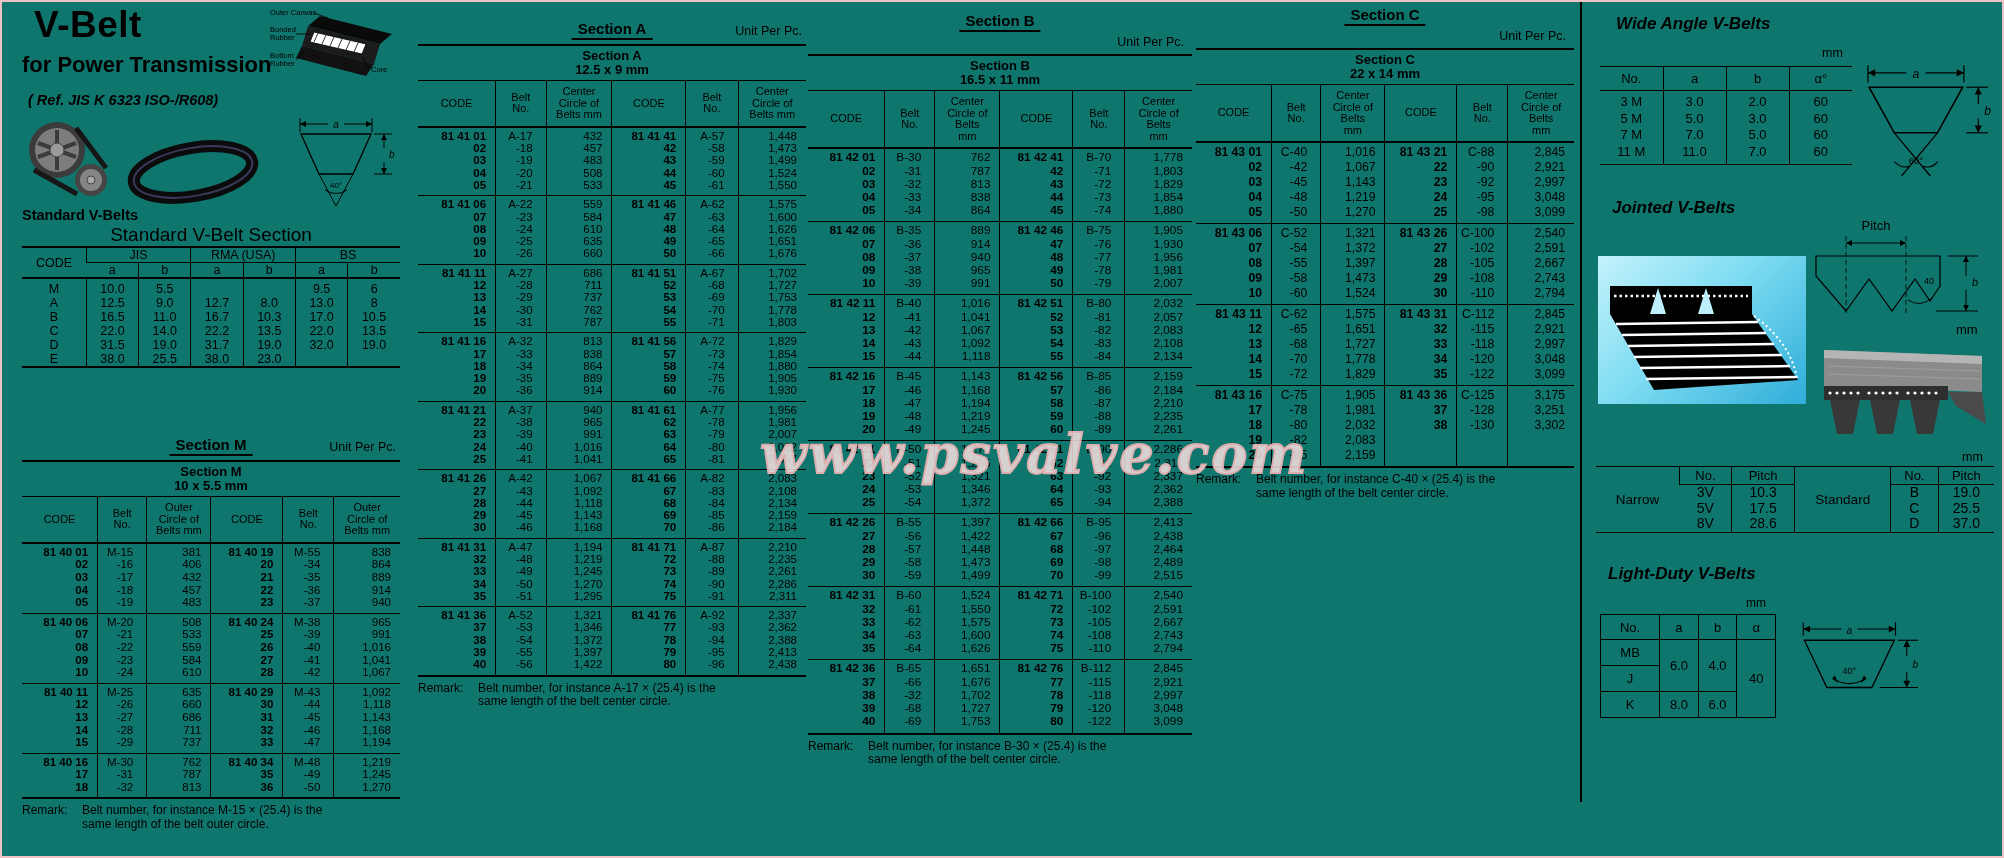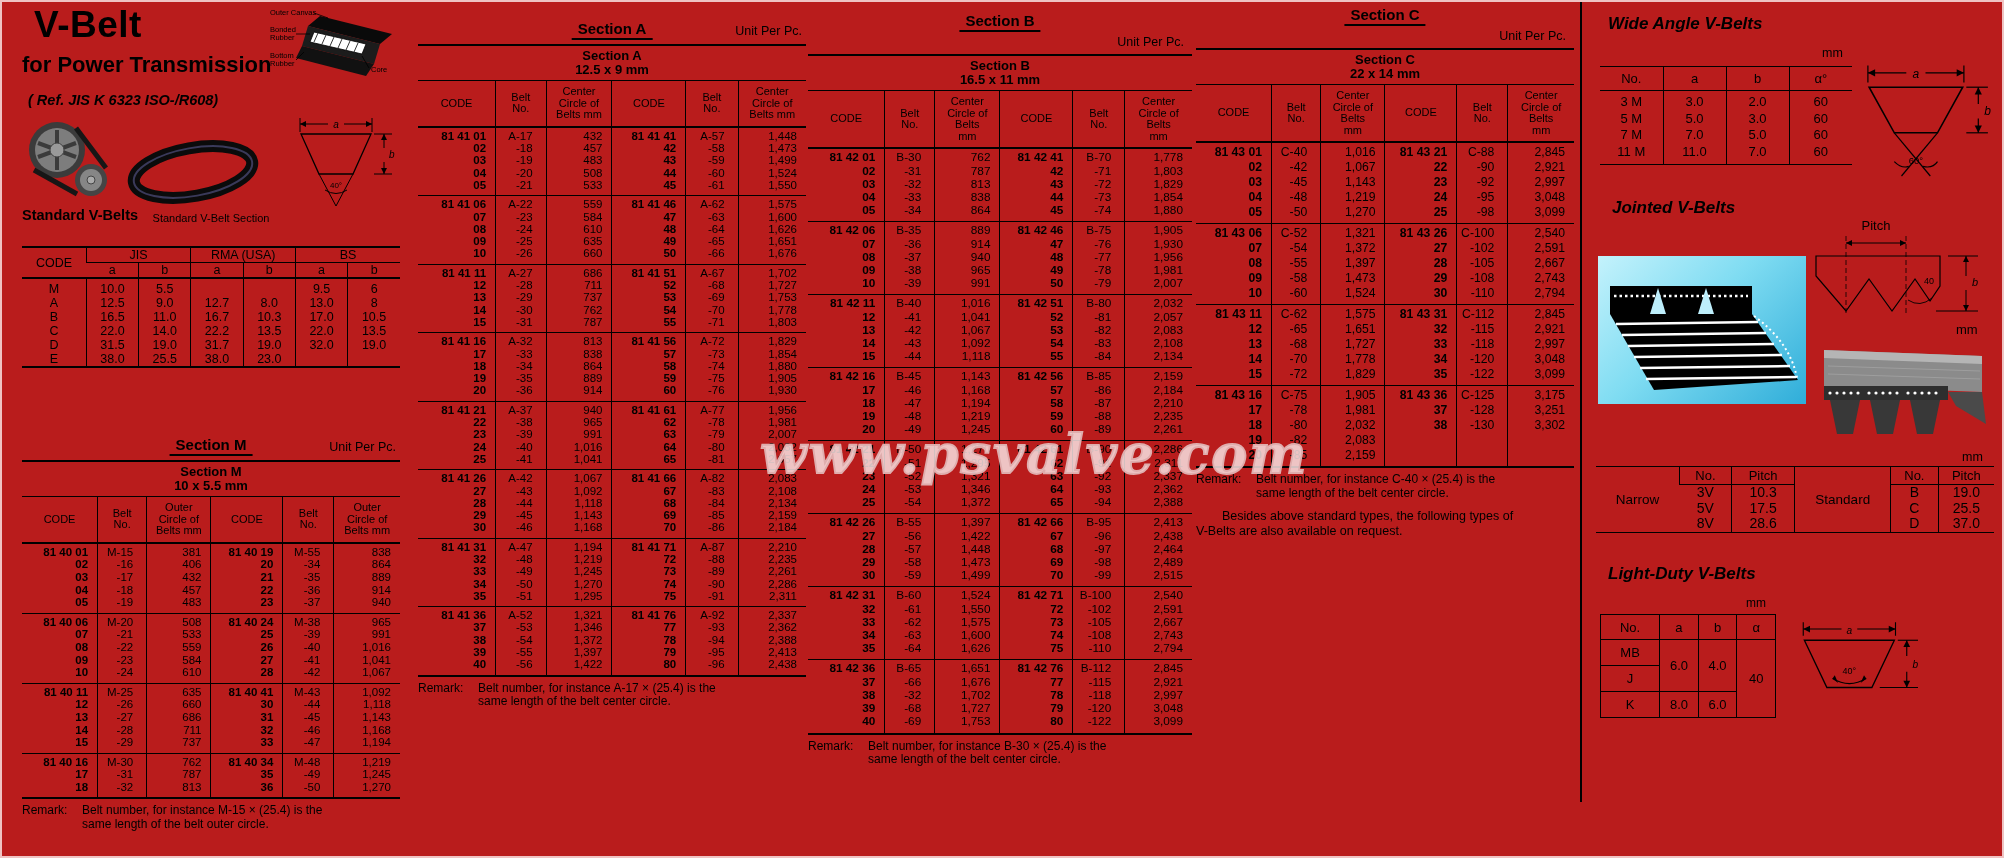--- a/index.html
+++ b/index.html
@@ -1,35 +1,35 @@
 <!DOCTYPE html>
 <html><head>
 <meta charset="utf-8">
 <style>
   html,body{margin:0;padding:0;background:#fff;}
-  .page{position:relative;width:2004px;height:858px;background:#b91c1c;border:2px solid #efc3c3;
+  .page{position:relative;width:2004px;height:858px;background:#0f766e;border:2px solid #efc3c3;
         box-sizing:border-box;font-family:"Liberation Sans",sans-serif;color:#000;overflow:hidden;}
   .col{position:absolute;}
   #col-left{left:20px;top:6px;width:378px;height:846px;}
   #col-a{left:416px;top:18px;width:388px;}
   #col-b{left:806px;top:10px;width:384px;}
   #col-c{left:1194px;top:4px;width:378px;}
   .vdiv{position:absolute;left:1578px;top:0;width:2px;height:800px;background:#000;}
   #panel-right{left:1594px;top:6px;width:404px;height:846px;}
 
   
   .vb-title{position:absolute;left:12px;top:-4px;font-size:37px;font-weight:700;letter-spacing:.5px;}
   .vb-sub{position:absolute;left:0;top:44px;font-size:22px;font-weight:700;}
   .vb-ref{position:absolute;left:6px;top:84px;font-size:14.5px;font-style:italic;font-weight:700;}
   .cs-svg{position:absolute;left:246px;top:-2px;}
   .pulley-svg{position:absolute;left:2px;top:110px;}
   .belt-svg{position:absolute;left:98px;top:126px;}
   .trap-svg{position:absolute;left:270px;top:106px;}
   .std-label{position:absolute;left:0;top:199px;font-size:14.5px;font-weight:700;}
-  .std-caption{position:absolute;left:0;top:204px;width:100%;text-align:center;font-size:11px;}
+  .std-caption{position:absolute;left:0;top:216px;width:100%;text-align:center;font-size:19px;}
   .std-table{position:absolute;left:0;top:238px;width:100%;border-collapse:collapse;table-layout:fixed;
              border-top:2px solid #000;border-bottom:2px solid #000;}
   .std-table th,.std-table td{font-size:12.5px;line-height:14px;text-align:center;padding:0;font-weight:400;}
   .std-table th+th,.std-table th+td,.std-table td+td,.std-table td+th{border-left:1px solid #000;}
   .std-table .bb1 th{border-bottom:1px solid #000;}
   .std-table .bb2{border-bottom:2px solid #000 !important;}
   .std-table tbody tr:first-child td{padding-top:3px;}
   .std-note{position:absolute;left:0;top:366px;display:flex;font-size:12px;line-height:13.5px;}
   .std-note .lbl{flex:none;width:40px;}
   .std-note .txt{white-space:pre-line;}
@@ -377,21 +377,21 @@
               <td class="c-code">28</td>
               <td class="c-belt">-42</td>
               <td class="c-circ">1,067</td>
             </tr>
           </tbody>
           <tbody>
             <tr>
               <td class="c-code">81 40 11</td>
               <td class="c-belt">M-25</td>
               <td class="c-circ">635</td>
-              <td class="c-code">81 40 41</td>
+              <td class="c-code">81 40 29</td>
               <td class="c-belt">M-43</td>
               <td class="c-circ">1,092</td>
             </tr>
             <tr>
               <td class="c-code">12</td>
               <td class="c-belt">-26</td>
               <td class="c-circ">660</td>
               <td class="c-code">30</td>
               <td class="c-belt">-44</td>
               <td class="c-circ">1,118</td>
@@ -1417,28 +1417,26 @@
             <td class="c-belt"></td>
             <td class="c-circ"></td>
           </tr>
         </tbody>
       </table>
     <div class="remark">
       <span class="lbl">Remark:</span>
       <span class="txt">Belt number, for instance C-40 × (25.4) is the
 same length of the belt center circle.</span>
     </div>
-    <div class="note2">Besides above standard types, the following types of
-V-Belts are also available on request.</div>
   </div>
 
   <div class="vdiv"></div>
 
   <div id="panel-right" class="col">
-    <div class="rp-title" style="left:12px;top:6px;">Wide Angle V-Belts</div>
+    <div class="rp-title" style="left:20px;top:6px;">Wide Angle V-Belts</div>
     <div class="rp-mm" style="left:226px;top:38px;">mm</div>
     <table class="wa-table" id="tbl-wa">
         <thead>
           <tr>
             <th>No.</th>
             <th>a</th>
             <th>b</th>
             <th>α°</th>
           </tr>
         </thead>

